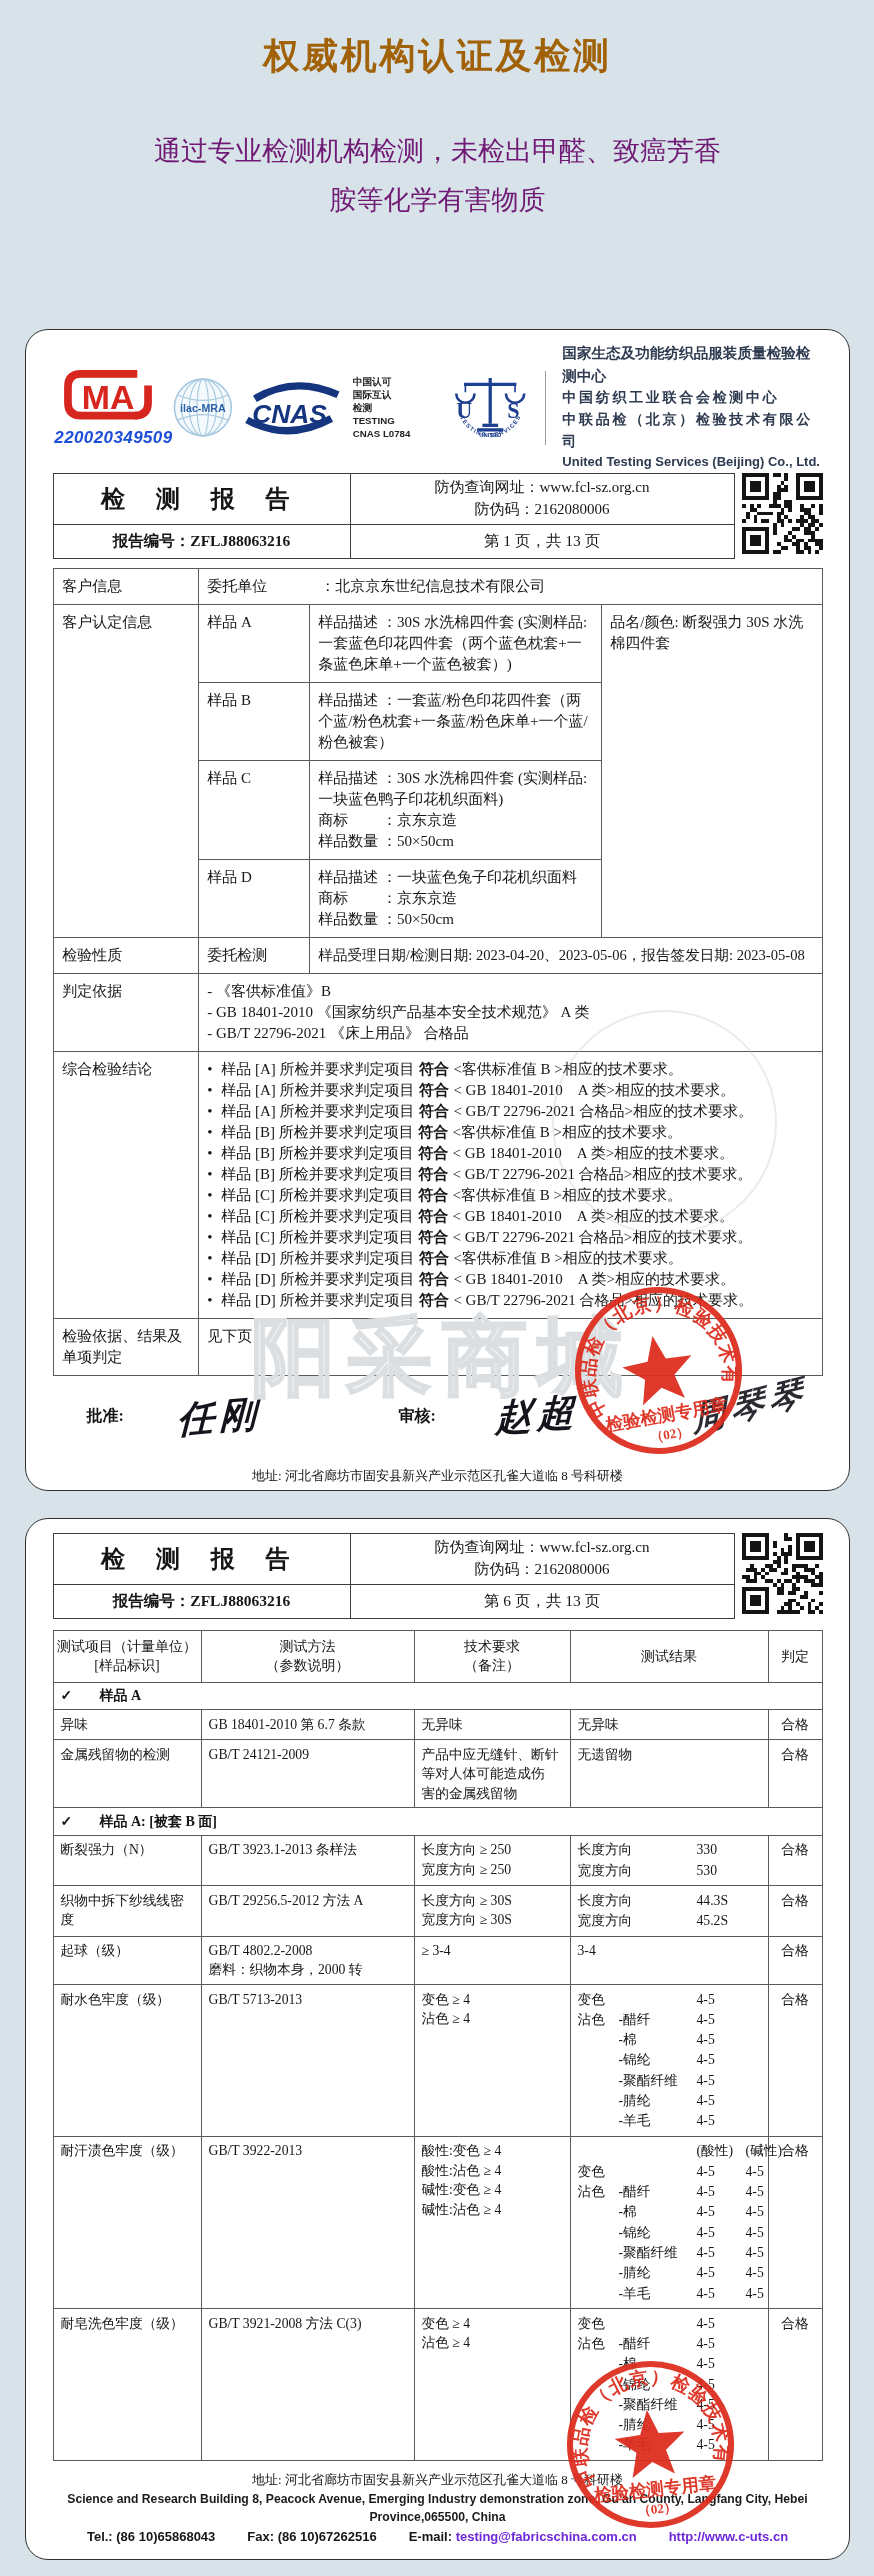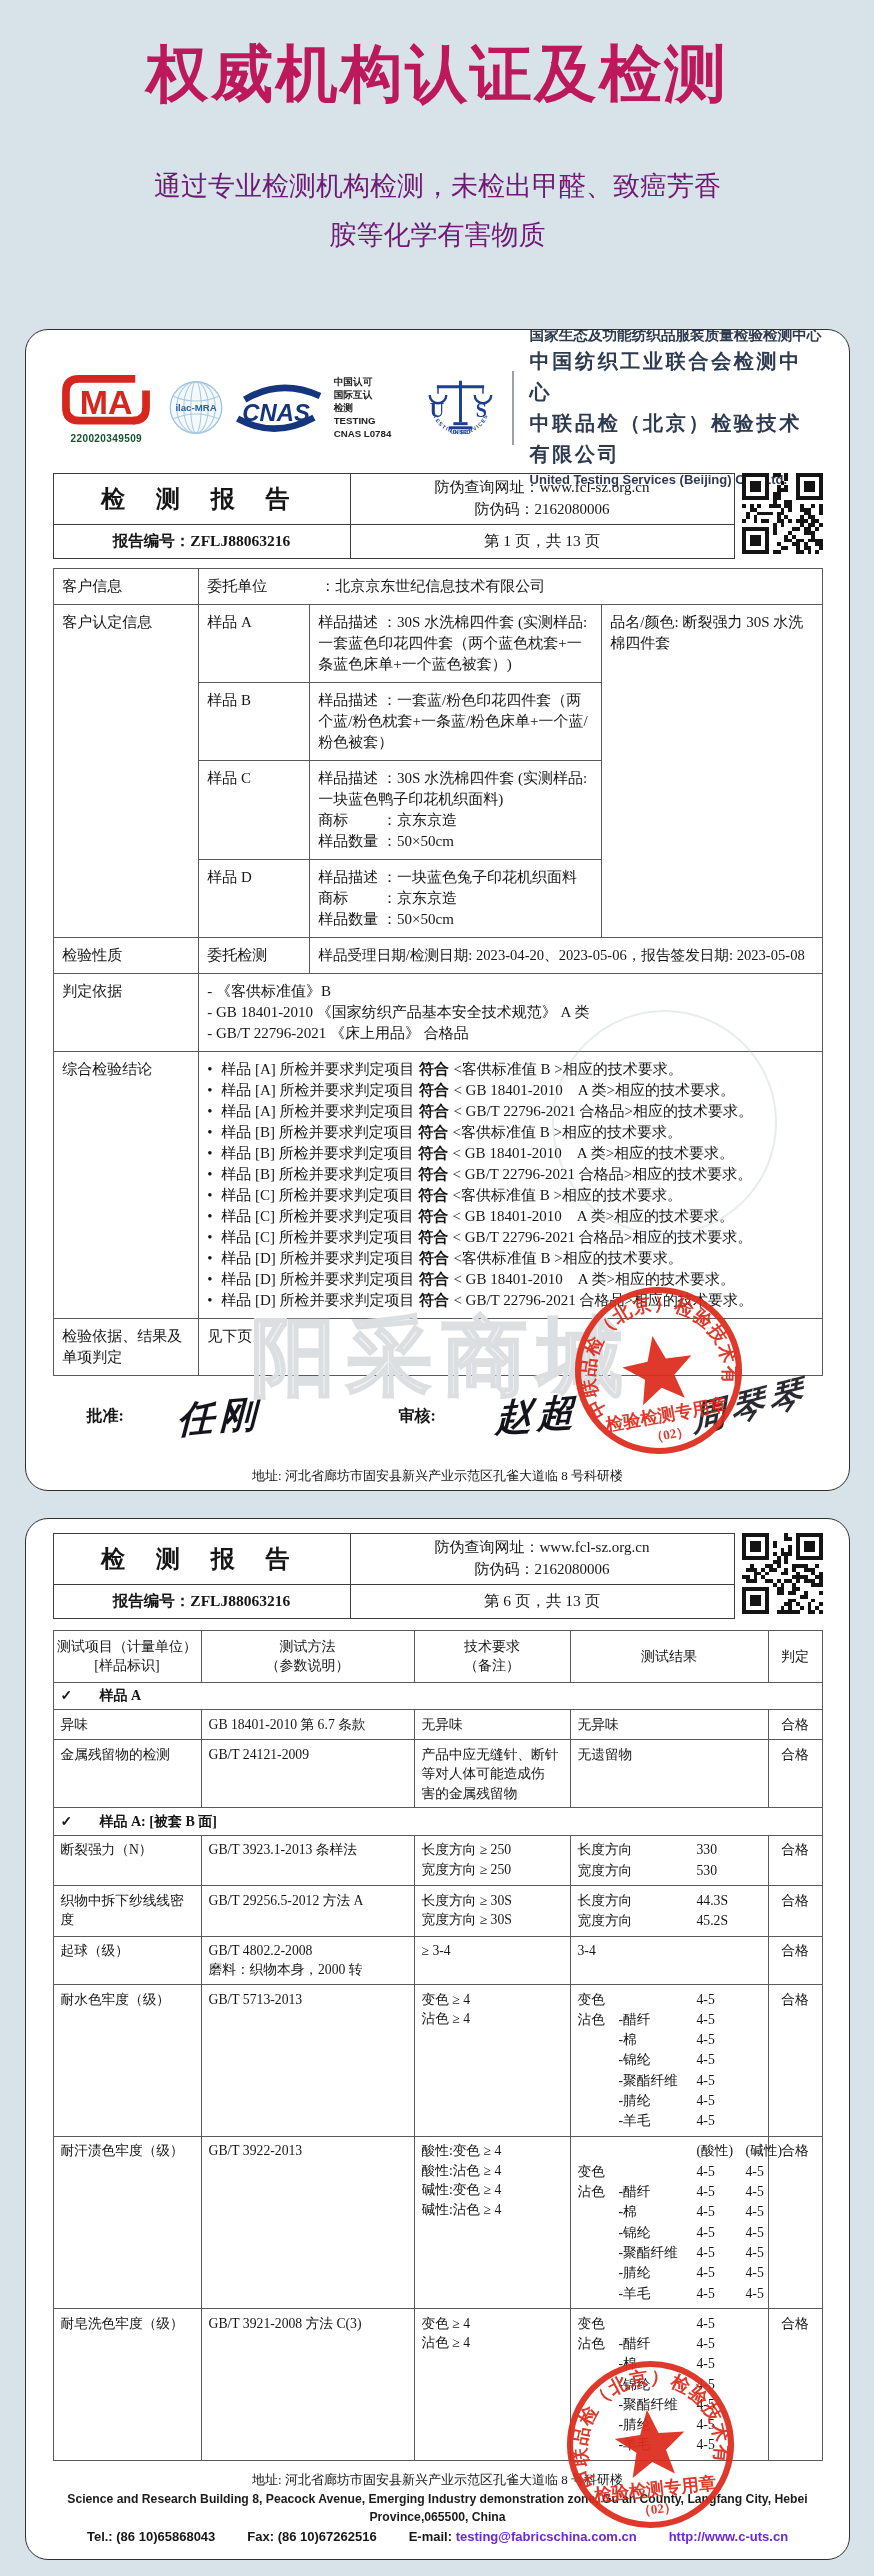--- a/index.html
+++ b/index.html
@@ -1,39 +1,39 @@
 <!DOCTYPE html>
 <html style="font-size:14px"><head>
 <meta charset="utf-8">
 <style>
   html{background:#d7e2e9;}
   body{width:875px;height:2576px;margin:0 auto;position:relative;background:#d7e2e9;
        font-family:"Liberation Serif",serif;color:#161616;overflow:hidden;}
 
   
   .hero{text-align:center;padding-top:32px;}
-  .hero-title{font-family:"Liberation Sans",sans-serif;font-size:62px;font-weight:700;
-              color:#be185d;letter-spacing:2.7px;margin:0 0 46px 0;}
+  .hero-title{font-family:"Liberation Sans",sans-serif;font-size:36px;font-weight:700;
+              color:#a16207;letter-spacing:2.7px;margin:0 0 46px 0;}
   .hero-sub{font-family:"Liberation Sans",sans-serif;font-size:27px;color:#701a75;line-height:1.82;margin:0;}
 
   
   .card{position:absolute;left:25px;width:825px;background:#fff;border:1.8px solid #2f2f2f;
         border-radius:23px;box-sizing:border-box;padding:0 26.5px;overflow:hidden;}
   #card1{top:329px;height:1162px;}
   #card2{top:1518px;height:1042px;}
 
   
   .logo-row{display:flex;align-items:center;gap:10.6px;margin:35px 0 0 1.8px;height:85px;}
   .cma-box{text-align:center;width:108px;}
-  .cma-num{color:#14532d;font-weight:700;font-size:10px;font-family:"Liberation Sans",sans-serif;letter-spacing:0.4px;}
+  .cma-num{color:#1d4ed8;font-weight:700;font-size:17px;font-family:"Liberation Sans",sans-serif;letter-spacing:0.4px;font-style:italic;}
   .cnas-lines{font-size:9.7px;line-height:1.35;font-weight:700;color:#222;width:72px;font-family:"Liberation Sans",sans-serif;}
   .v-div{width:1.8px;height:74px;background:#9aa0a6;margin:0 5.3px;}
   .org-lines{color:#2e3a50;}
   .org-l1{font-size:14.6px;font-weight:700;line-height:1.55;}
-  .org-l2,.org-l3{font-size:20px;font-weight:700;letter-spacing:2.7px;line-height:1.55;}
+  .org-l2,.org-l3{font-size:14px;font-weight:700;letter-spacing:2.7px;line-height:1.55;}
   .org-l4{font-family:"Liberation Sans",sans-serif;font-size:13px;font-weight:700;line-height:1.6;}
 
   
   .hdr-wrap{display:flex;gap:7px;margin-top:23px;align-items:stretch;}
   table.hdr{border-collapse:collapse;width:680px;table-layout:fixed;}
   table.hdr td{border:1.8px solid #3c3c3c;text-align:center;vertical-align:middle;padding:1.8px 3.5px;}
   .hdr-title{font-size:24px;font-weight:700;letter-spacing:12.4px;height:46px;}
   .af-line{font-size:15px;line-height:1.45;}
   .rep-no{font-size:15.5px;font-weight:700;height:30px;}
   .pg{font-size:15.5px;}

